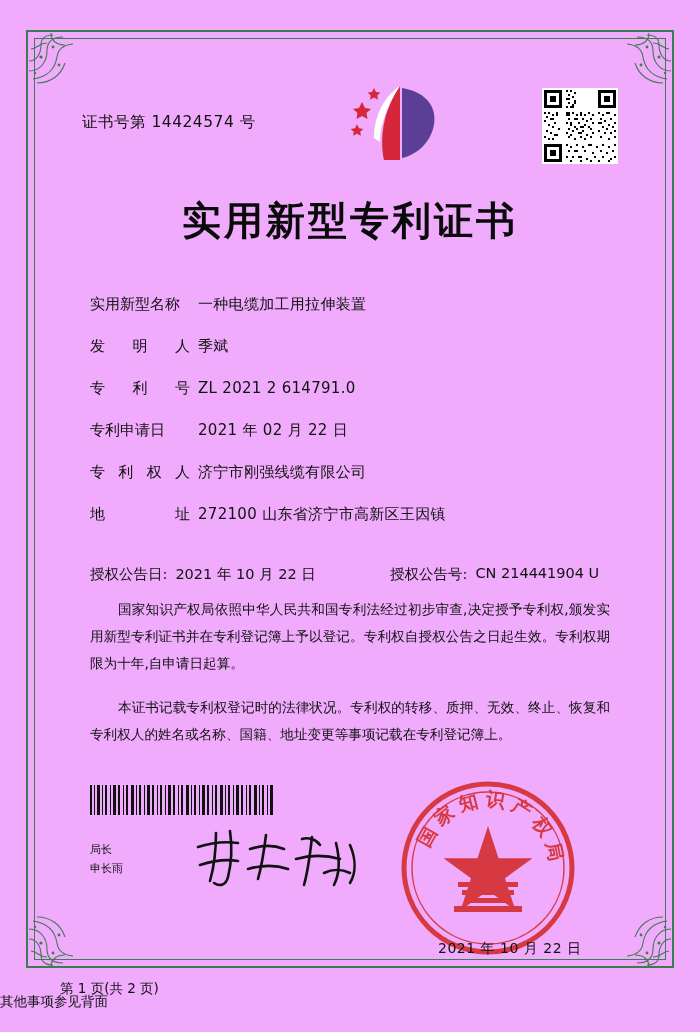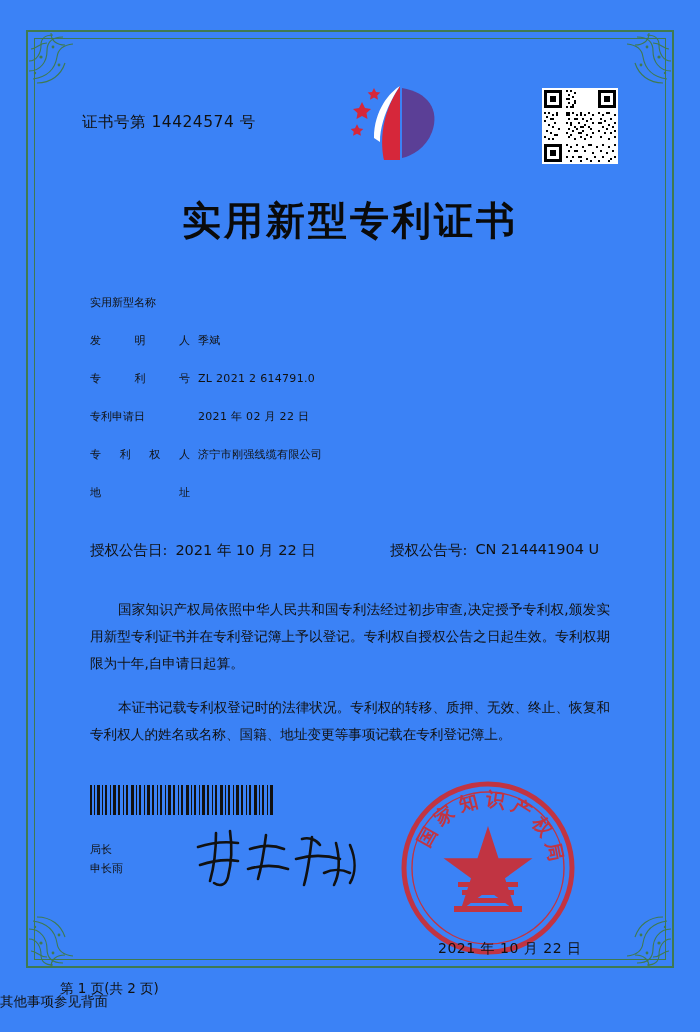--- a/index.html
+++ b/index.html
@@ -15,21 +15,21 @@
     position: relative;
     overflow: hidden;
   }
 
   
   .certificate {
     position: absolute;
     left: 0; top: 0;
     width: 700px;
     height: 1032px;
-    background: #3b82f6;
+    background: #f0abfc;
   }
 
   .border-outer {
     position: absolute;
     left: 26px; top: 30px;
     width: 648px;
     height: 938px;
     border: 2px solid #3f7a50;
     box-sizing: border-box;
   }
@@ -109,21 +109,21 @@
     position: absolute;
     left: 30px;
     top: 235px;
     width: 520px;
   }
   .row {
     display: flex;
     align-items: baseline;
     margin-bottom: 23px;
     font-family: "DejaVu Sans", sans-serif;
-    font-size: 11px;
+    font-size: 15px;
     color: #111;
   }
   .row .lbl {
     width: 108px;
     flex: 0 0 108px;
     letter-spacing: 0px;
     white-space: nowrap;
   }
   .row .lbl.spread {
     display: flex;
@@ -458,20 +458,21 @@
         </g>
       </svg>
     </div>
 
     <div class="title">实用新型专利证书</div>
 
     <div class="fields">
 
       <div class="row">
         <div class="lbl">实用新型名称</div>
+        <div class="val">一种电缆加工用拉伸装置</div>
       </div>
 
       <div class="row">
         <div class="lbl spread">
             <span>发</span>
             <span>明</span>
             <span>人</span>
           </div>
         <div class="val">季斌</div>
       </div>
@@ -498,20 +499,21 @@
             <span>人</span>
           </div>
         <div class="val">济宁市刚强线缆有限公司</div>
       </div>
 
       <div class="row">
         <div class="lbl spread">
             <span>地</span>
             <span>址</span>
           </div>
+        <div class="val">272100  山东省济宁市高新区王因镇</div>
       </div>
 
       <div class="row-split">
         <div class="c1">
           <span class="lbl2">授权公告日:</span>
           <span class="val2">2021 年 10 月 22 日</span>
         </div>
         <div class="c2">
           <span class="lbl2">授权公告号:</span>
           <span class="val2">CN 214441904 U</span>

